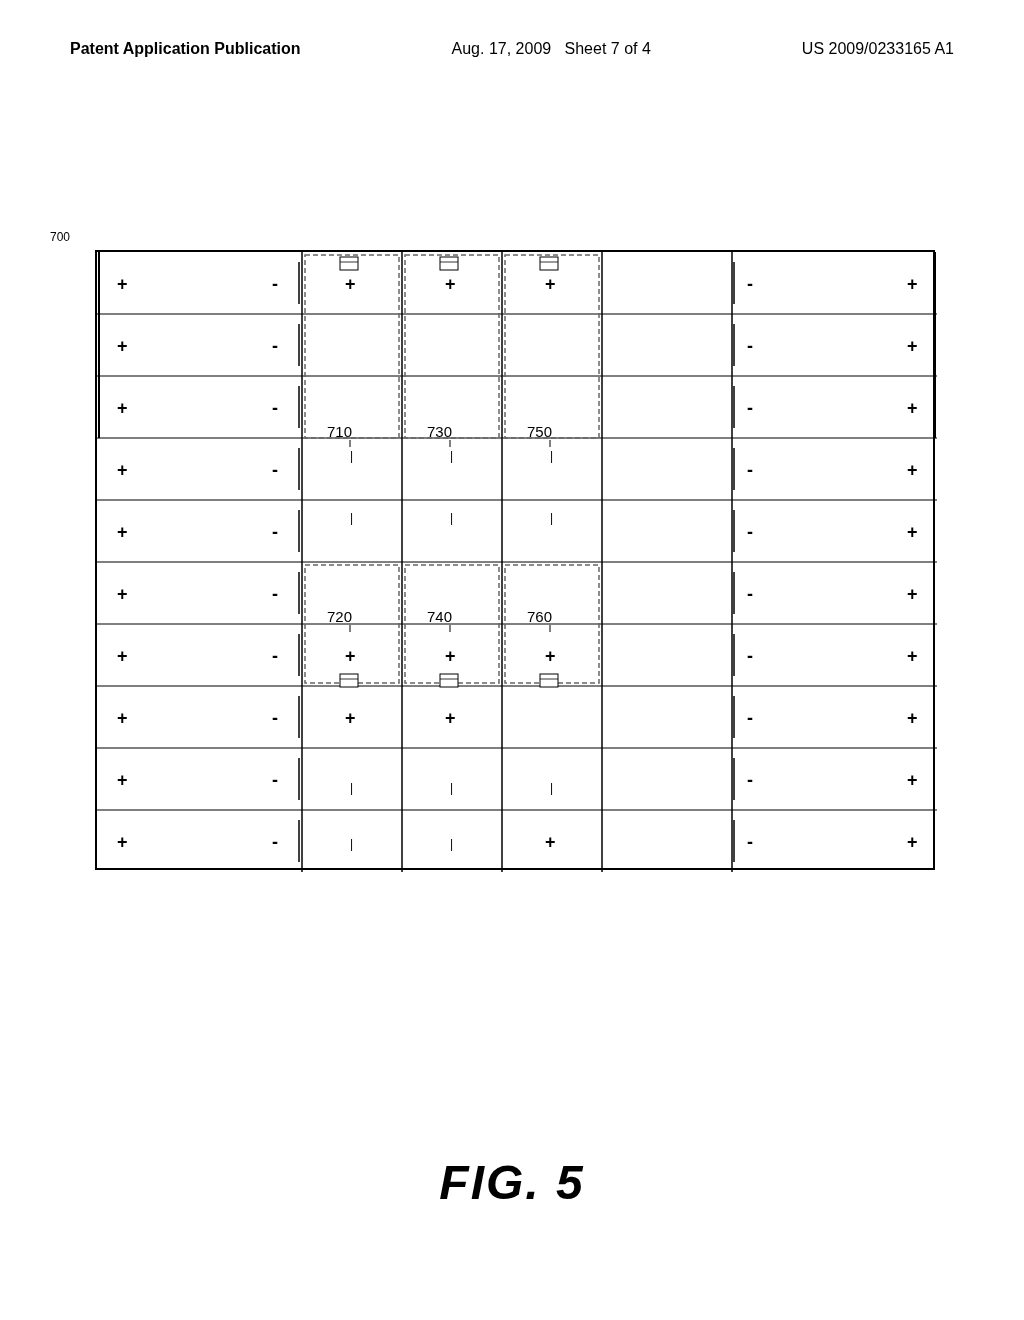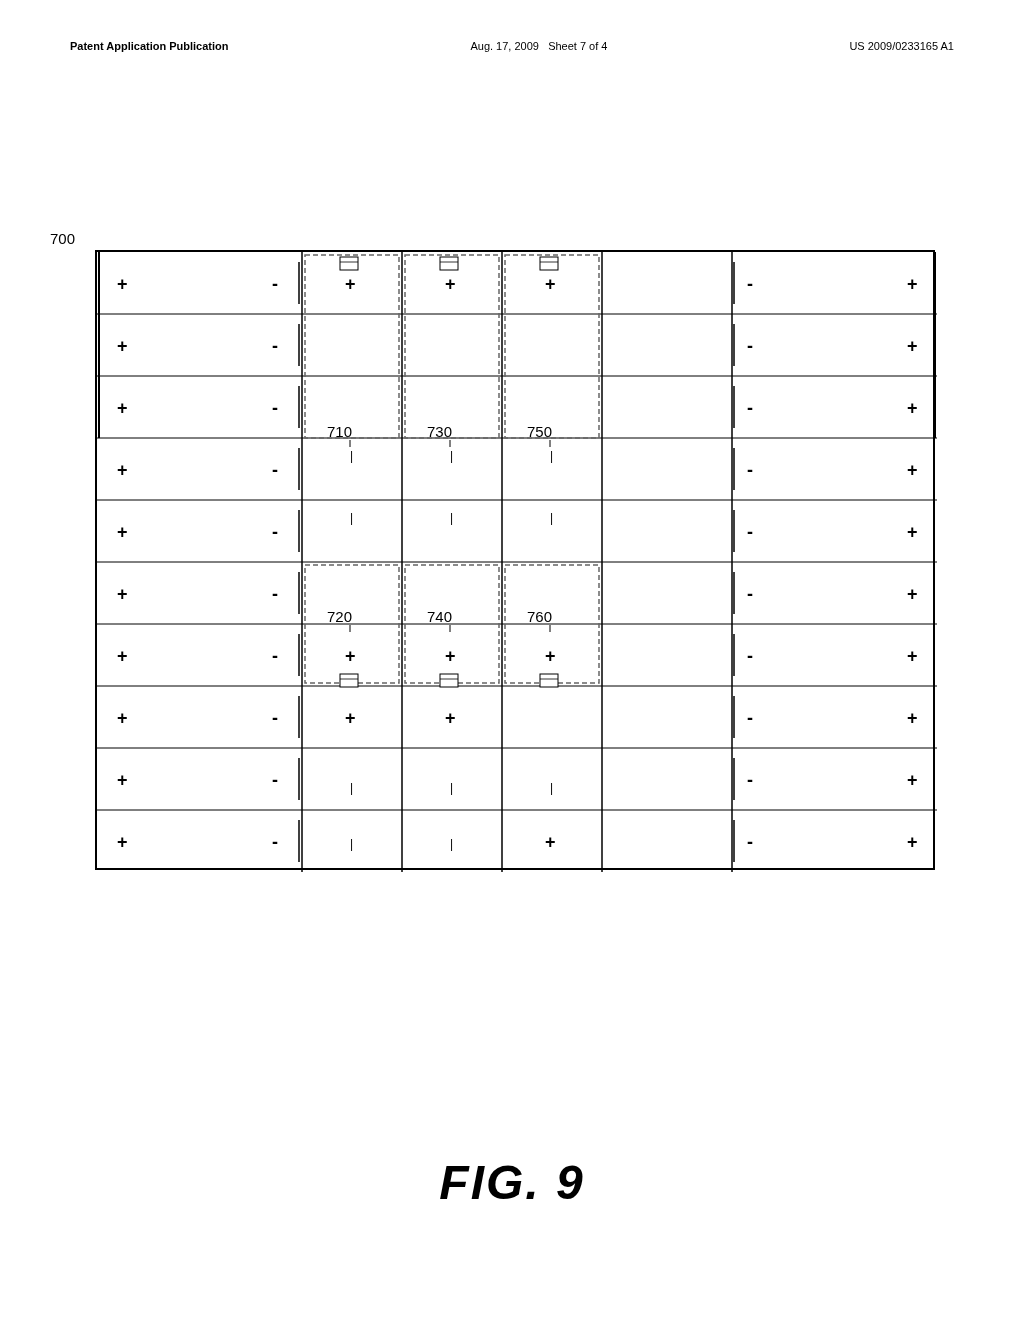--- a/index.html
+++ b/index.html
@@ -13,21 +13,21 @@
     }
 
     .header {
       position: absolute;
       top: 40px;
       left: 0;
       right: 0;
       display: flex;
       justify-content: space-between;
       padding: 0 70px;
-      font-size: 11px;
+      font-size: 16px;
       font-weight: normal;
     }
 
     .header-left {
       font-weight: bold;
     }
 
     .header-center {
       text-align: center;
     }
@@ -52,21 +52,21 @@
       top: 220px;
       left: 95px;
       width: 840px;
       height: 660px;
     }
 
     .fig-label-700 {
       position: absolute;
       top: 10px;
       left: -45px;
-      font-size: 15px;
+      font-size: 12px;
     }
 
     .main-box {
       position: absolute;
       top: 30px;
       left: 0;
       width: 840px;
       height: 620px;
       border: 2px solid #000;
       background: #fff;
@@ -275,13 +275,13 @@
       <line x1="453" y1="188" x2="453" y2="195" stroke="#000" stroke-width="1"></line>
 
       <text x="430" y="370" font-size="15" fill="#000">760</text>
       <line x1="453" y1="373" x2="453" y2="380" stroke="#000" stroke-width="1"></line>
 
     </svg>
 
   </div>
 </div>
 
-<div class="figure-label">FIG. 9</div>
+<div class="figure-label">FIG. 5</div>
 
 </body></html>

